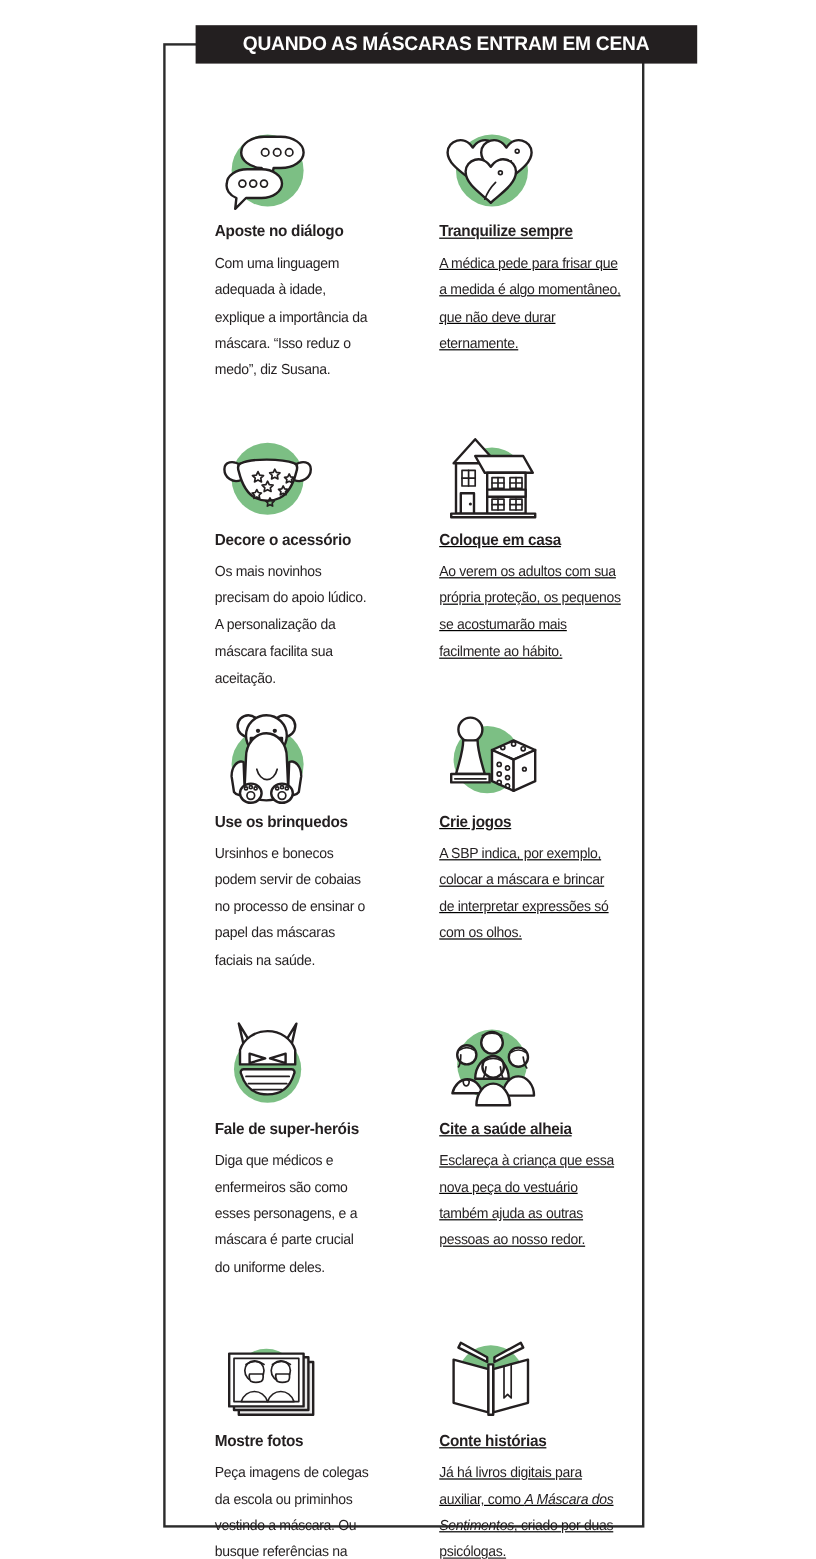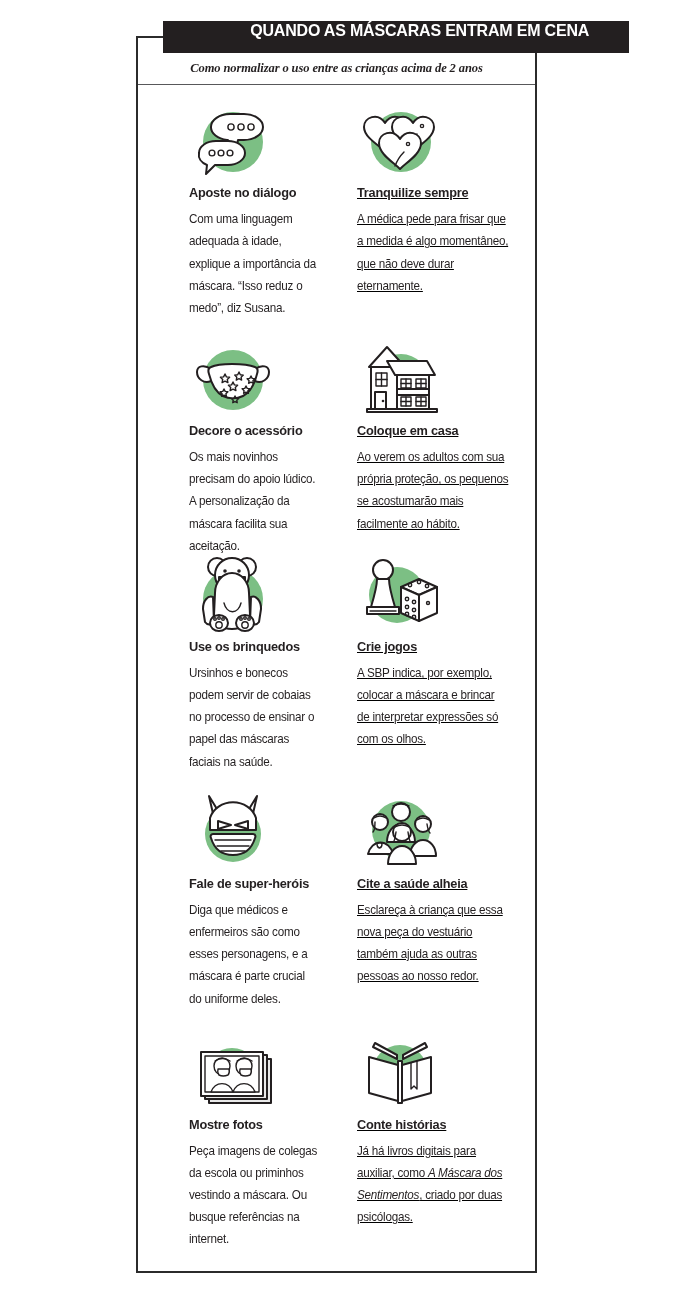--- a/index.html
+++ b/index.html
@@ -29,24 +29,23 @@
 
   
   #title-bar {
     position: absolute;
     left: 163px;
     top: 21px;
     width: 418px;
     height: 32px;
     background: #231f20;
     display: flex;
-    align-items: flex-start;
+    align-items: center;
     justify-content: center;
     z-index: 5;
-    padding-left: 48px;
   }
   #title-bar .title-text {
     color: #ffffff;
     font-family: "Liberation Sans", sans-serif;
     font-weight: bold;
     font-size: 16.5px;
     letter-spacing: -0.2px;
     white-space: nowrap;
     transform: scaleX(0.97);
   }
@@ -82,20 +81,21 @@
     top: 49px;
     right: 0;
     bottom: 0;
     padding: 16px 0 0 0;
     display: grid;
     grid-template-columns: 190px 190px;
     grid-auto-rows: min-content;
     column-gap: 0px;
     row-gap: 0px;
     justify-content: center;
+    gap: 19px;
   }
 
   .card {
     width: 190px;
     box-sizing: border-box;
     padding: 0 14px 0 42px;
   }
   .card.col-right {
     padding: 0 12px 0 20px;
     text-decoration: underline;
@@ -167,23 +167,20 @@
     stroke-linecap: round;
   }
   .fw { fill: #ffffff; }
   .fl { fill: #e9e9e9; }
 </style>
 </head>
 <body>
 
 <div id="infographic">
 
-  <div class="subtitle-band">
-    <div class="subtitle-text">Como normalizar o uso entre as crianças acima de 2 anos</div>
-  </div>
 
   <div id="cards">
 
     <div class="card col-left row-gap-a">
       <div class="icon-wrap">
         <svg viewBox="0 0 86 78">
           <circle class="blob" cx="44" cy="39" r="30"></circle>
           <path class="ln fw" d="M22 24 a19 13 0 0 1 19-13 h14 a19 13 0 0 1 19 13 a19 13 0 0 1 -19 13 h-6 l-2 10 l-8-10 h-1 a19 13 0 0 1 -16-13 z"></path>
           <circle class="ln-thin fw" cx="42" cy="24" r="3.1"></circle>
           <circle class="ln-thin fw" cx="52" cy="24" r="3.1"></circle>

